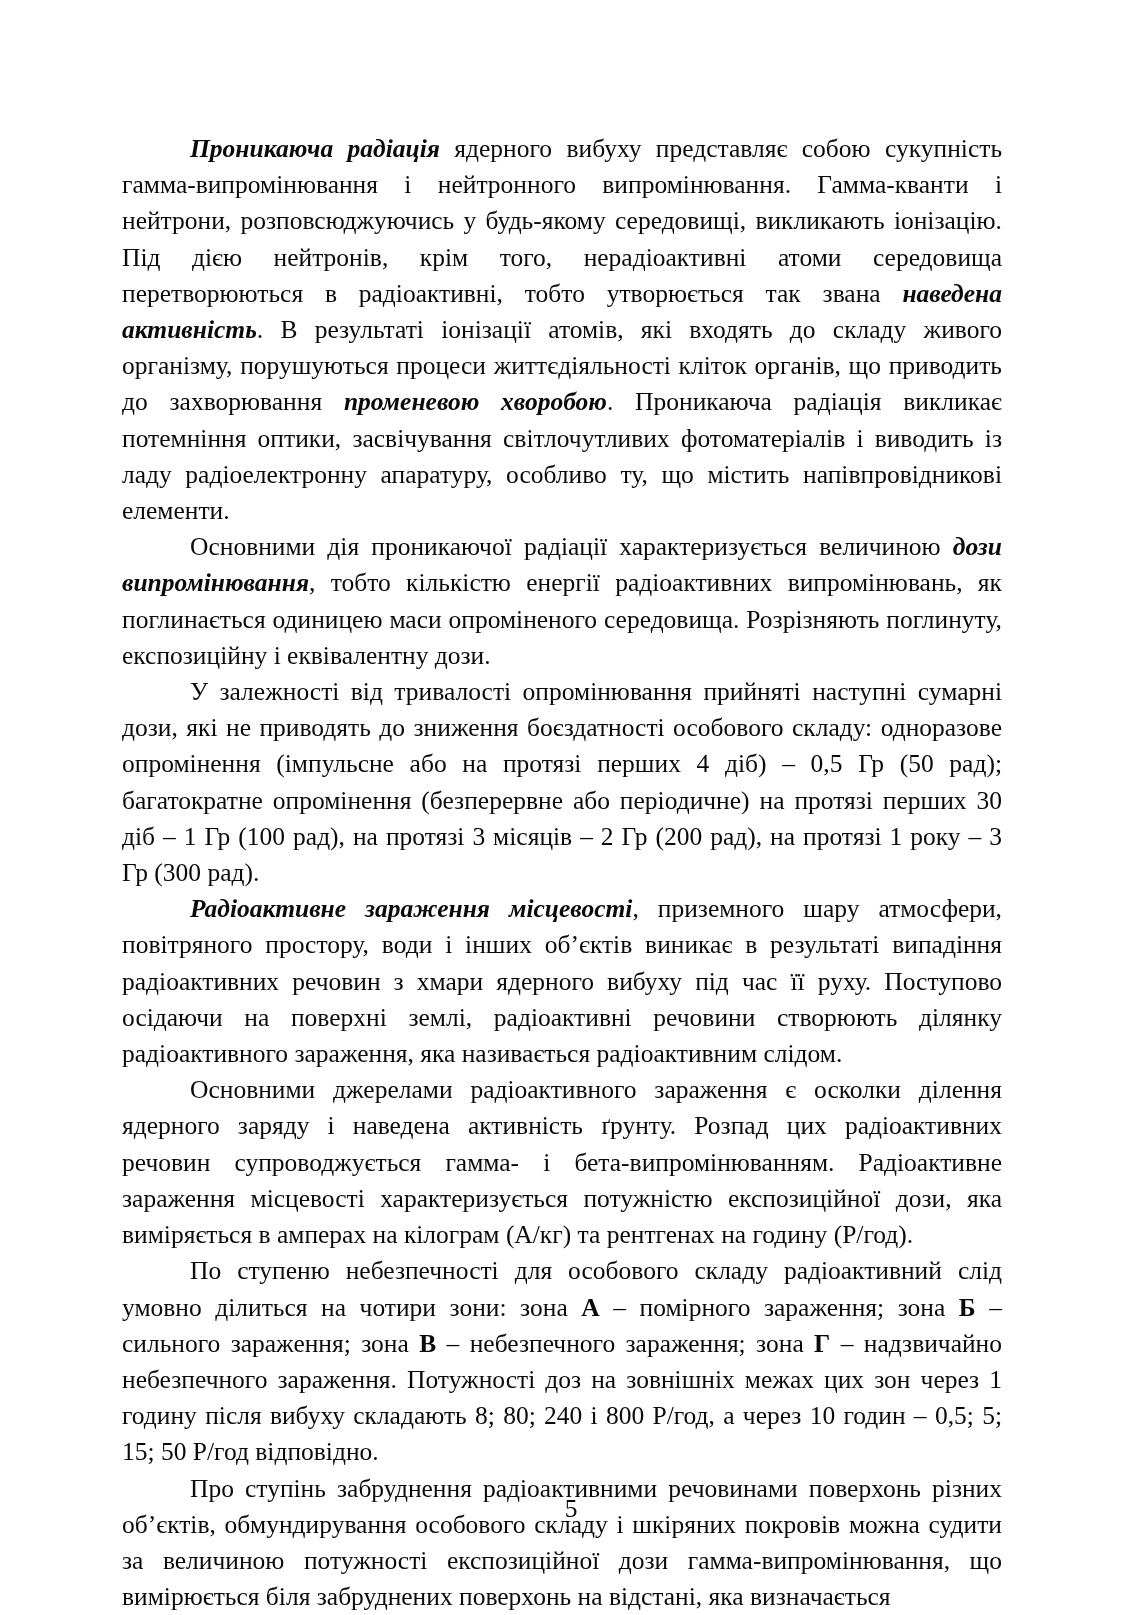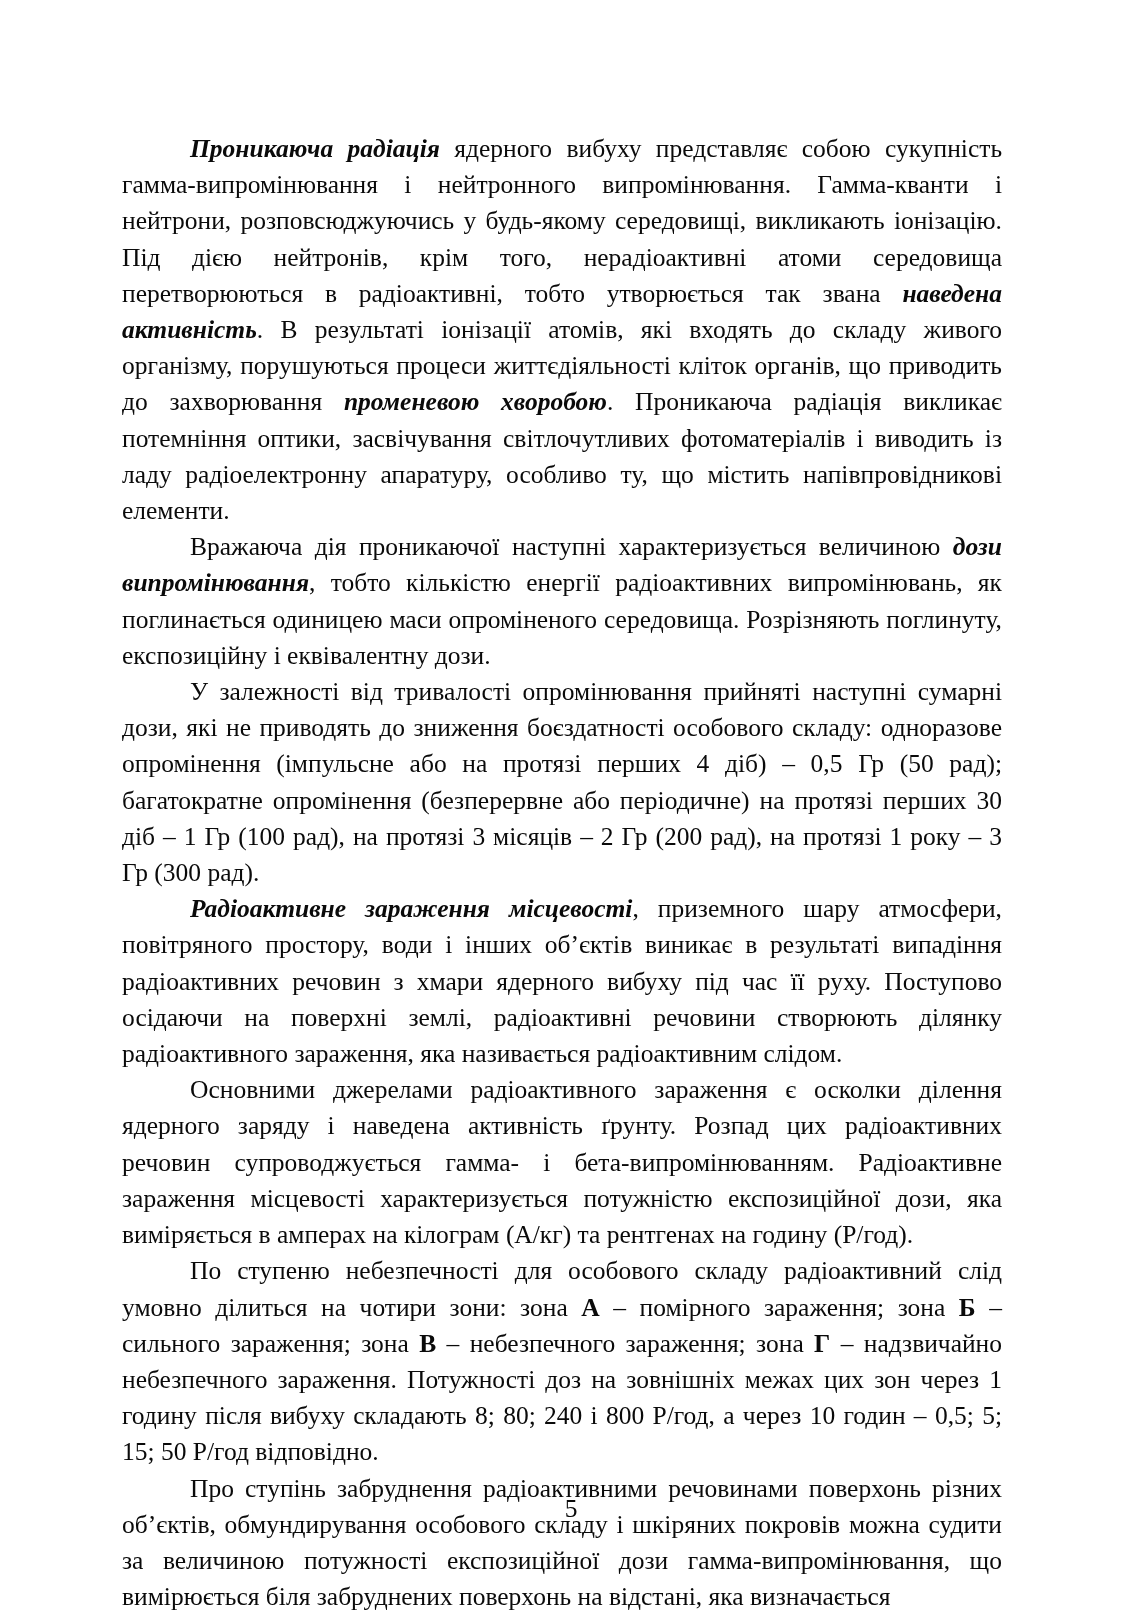--- a/index.html
+++ b/index.html
@@ -64,21 +64,21 @@
     color: #0a0a0a;
   }
 </style>
 </head>
 <body>
 
 <div class="page">
 
   <div class="content">
     <p class="para"><span class="bi">Проникаюча радіація</span><span> ядерного вибуху представляє собою сукупність гамма-випромінювання і нейтронного випромінювання. Гамма-кванти і нейтрони, розповсюджуючись у будь-якому середовищі, викликають іонізацію. Під дією нейтронів, крім того, нерадіоактивні атоми середовища перетворюються в радіоактивні, тобто утворюється так звана </span><span class="bi">наведена активність</span><span>. В результаті іонізації атомів, які входять до складу живого організму, порушуються процеси життєдіяльності кліток органів, що приводить до захворювання </span><span class="bi">променевою хворобою</span><span>. Проникаюча радіація викликає потемніння оптики, засвічування світлочутливих фотоматеріалів і виводить із ладу радіоелектронну апаратуру, особливо ту, що містить напівпровідникові елементи.</span></p>
-    <p class="para"><span>Вражаюча дія проникаючої наступні характеризується величиною </span><span class="bi">дози випромінювання</span><span>, тобто кількістю енергії радіоактивних випромінювань, як поглинається одиницею маси опроміненого середовища. Розрізняють поглинуту, експозиційну і еквівалентну дози.</span></p>
+    <p class="para"><span>Основними дія проникаючої радіації характеризується величиною </span><span class="bi">дози випромінювання</span><span>, тобто кількістю енергії радіоактивних випромінювань, як поглинається одиницею маси опроміненого середовища. Розрізняють поглинуту, експозиційну і еквівалентну дози.</span></p>
     <p class="para"><span>У залежності від тривалості опромінювання прийняті наступні сумарні дози, які не приводять до зниження боєздатності особового складу: одноразове опромінення (імпульсне або на протязі перших 4 діб) – 0,5 Гр (50 рад); багатократне опромінення (безперервне або періодичне) на протязі перших 30 діб – 1 Гр (100 рад), на протязі 3 місяців – 2 Гр (200 рад), на протязі 1 року – 3 Гр (300 рад).</span></p>
     <p class="para"><span class="bi">Радіоактивне зараження місцевості</span><span>, приземного шару атмосфери, повітряного простору, води і інших об’єктів виникає в результаті випадіння радіоактивних речовин з хмари ядерного вибуху під час її руху. Поступово осідаючи на поверхні землі, радіоактивні речовини створюють ділянку радіоактивного зараження, яка називається радіоактивним слідом.</span></p>
     <p class="para"><span>Основними джерелами радіоактивного зараження є осколки ділення ядерного заряду і наведена активність ґрунту. Розпад цих радіоактивних речовин супроводжується гамма- і бета-випромінюванням. Радіоактивне зараження місцевості характеризується потужністю експозиційної дози, яка виміряється в амперах на кілограм (А/кг) та рентгенах на годину (Р/год).</span></p>
     <p class="para"><span>По ступеню небезпечності для особового складу радіоактивний слід умовно ділиться на чотири зони: зона </span><span class="b">А</span><span> – помірного зараження; зона </span><span class="b">Б</span><span> – сильного зараження; зона </span><span class="b">В</span><span> – небезпечного зараження; зона </span><span class="b">Г</span><span> – надзвичайно небезпечного зараження. Потужності доз на зовнішніх межах цих зон через 1 годину після вибуху складають 8; 80; 240 і 800 Р/год, а через 10 годин – 0,5; 5; 15; 50 Р/год відповідно.</span></p>
     <p class="para"><span>Про ступінь забруднення радіоактивними речовинами поверхонь різних об’єктів, обмундирування особового складу і шкіряних покровів можна судити за величиною потужності експозиційної дози гамма-випромінювання, що вимірюється біля забруднених поверхонь на відстані, яка визначається</span></p>
   </div>
 
   <div class="page-number">5</div>
 
 </div>

